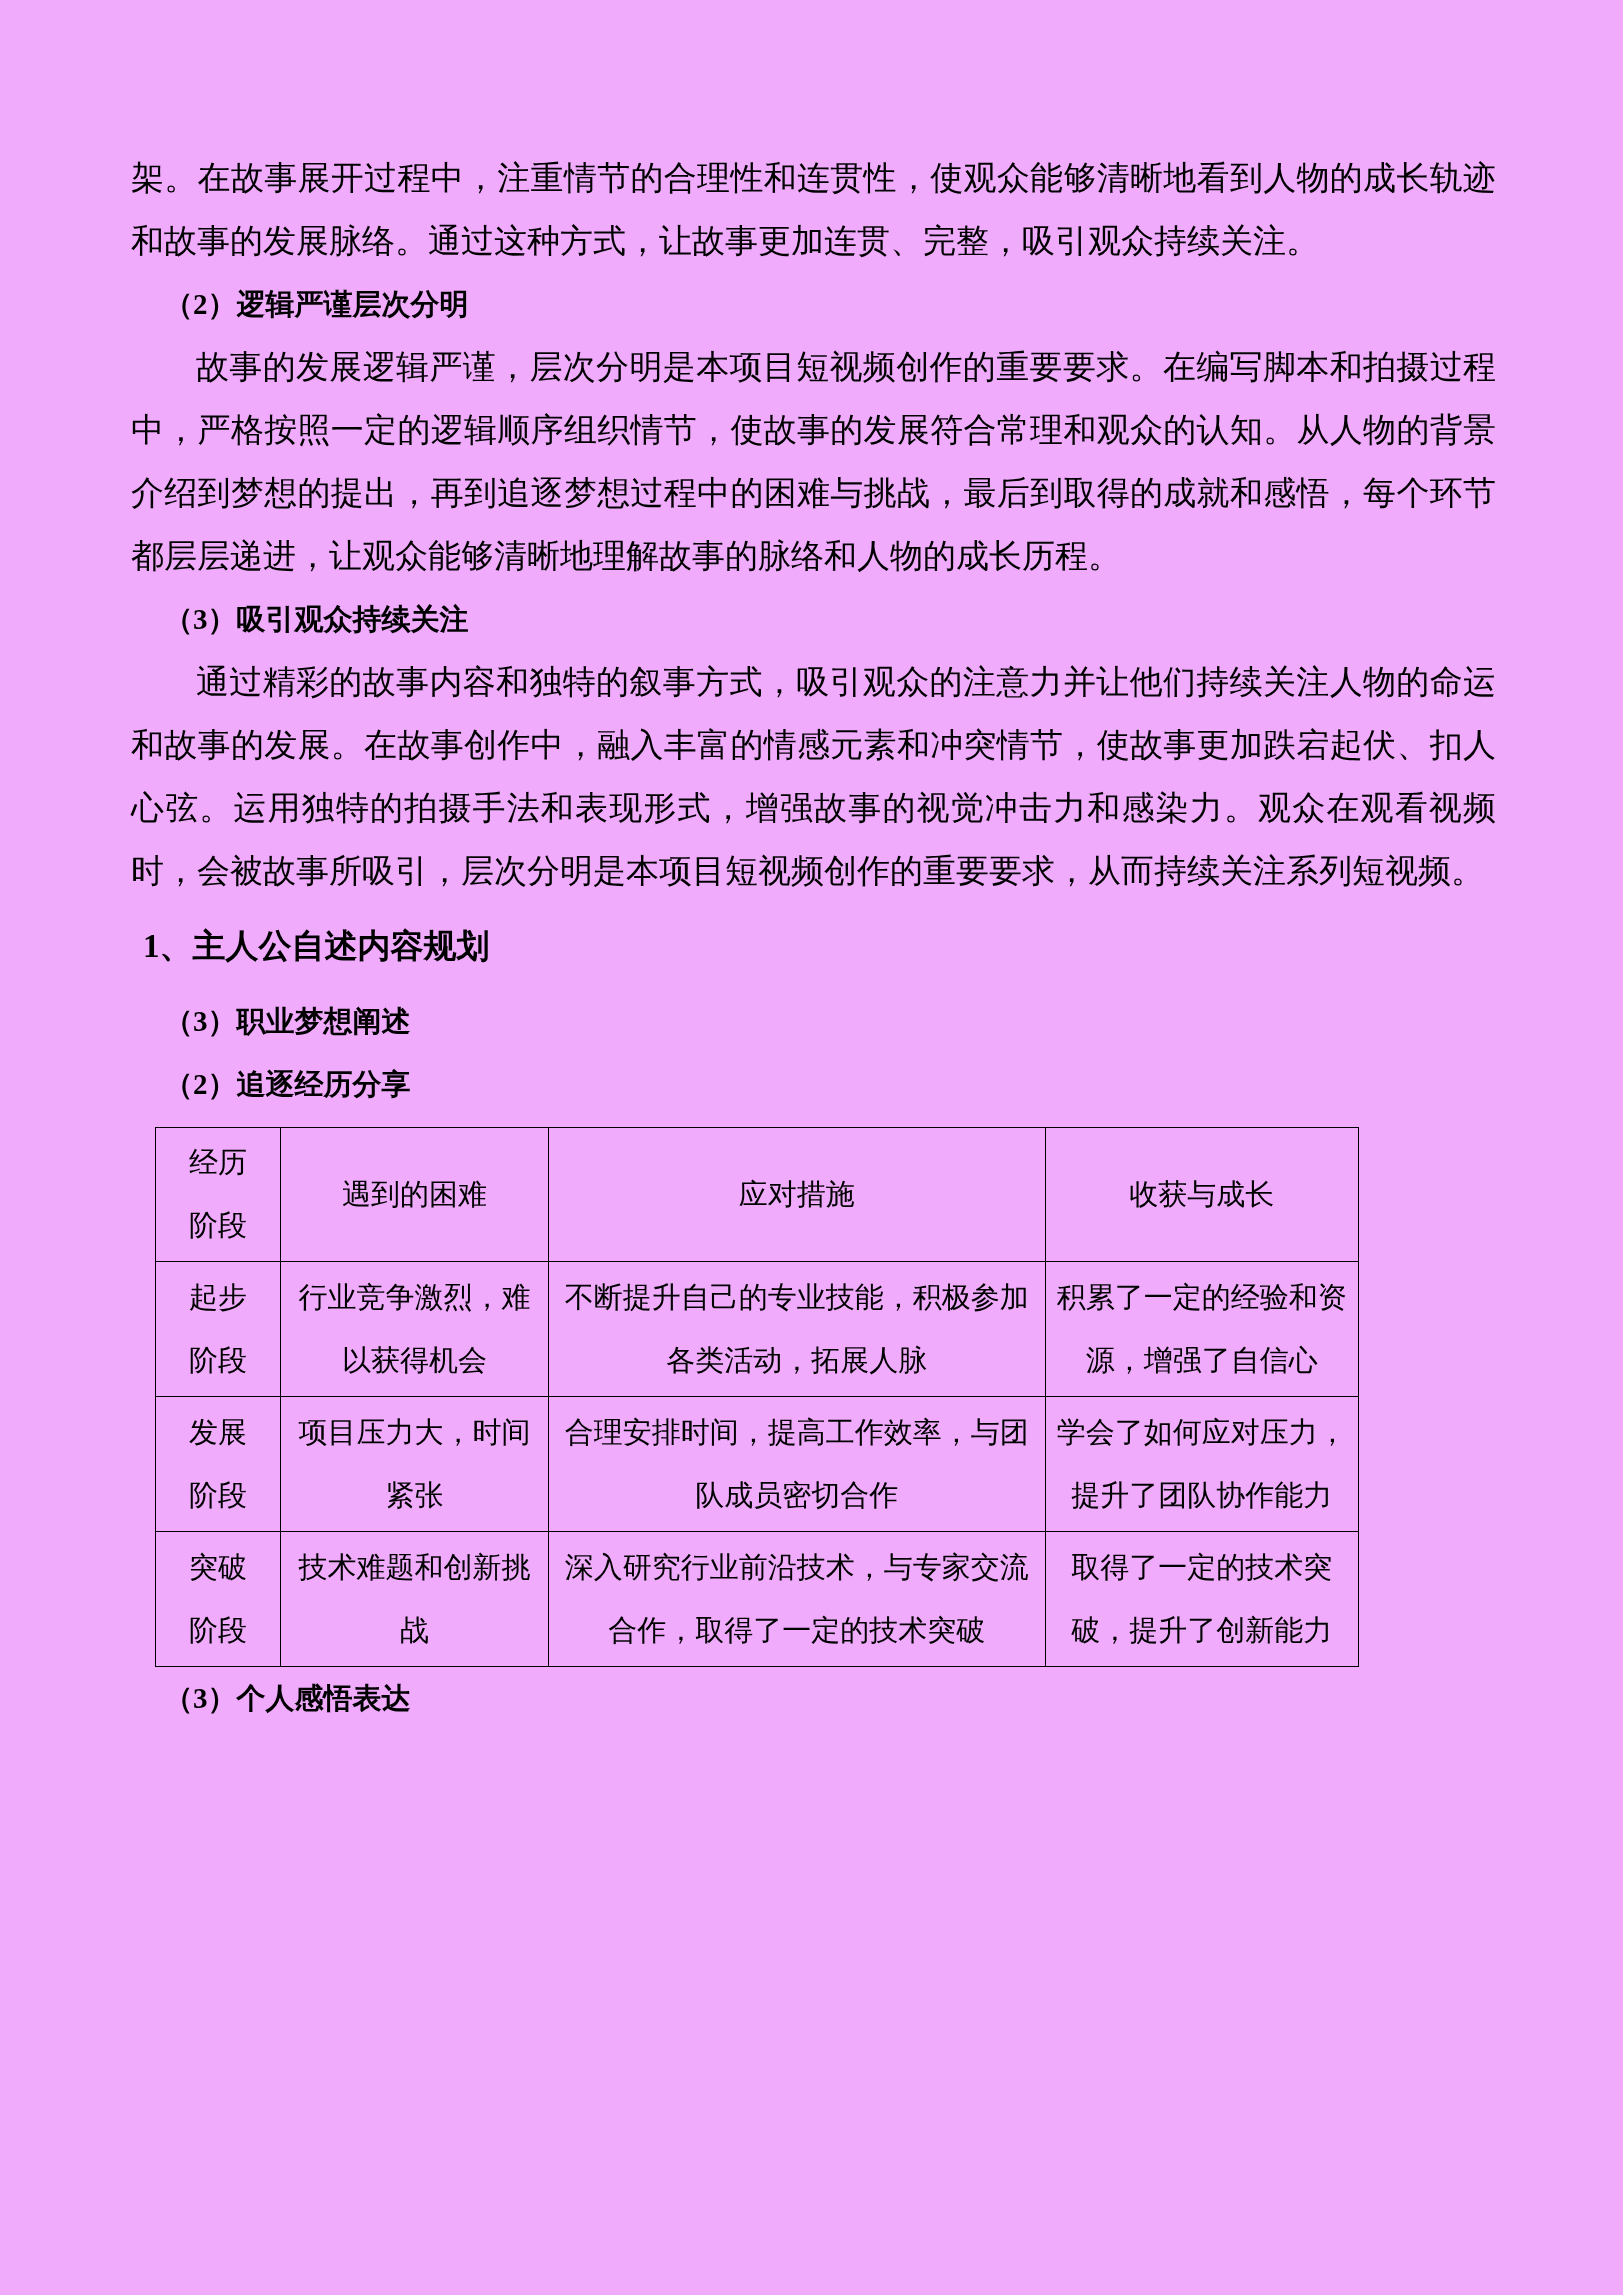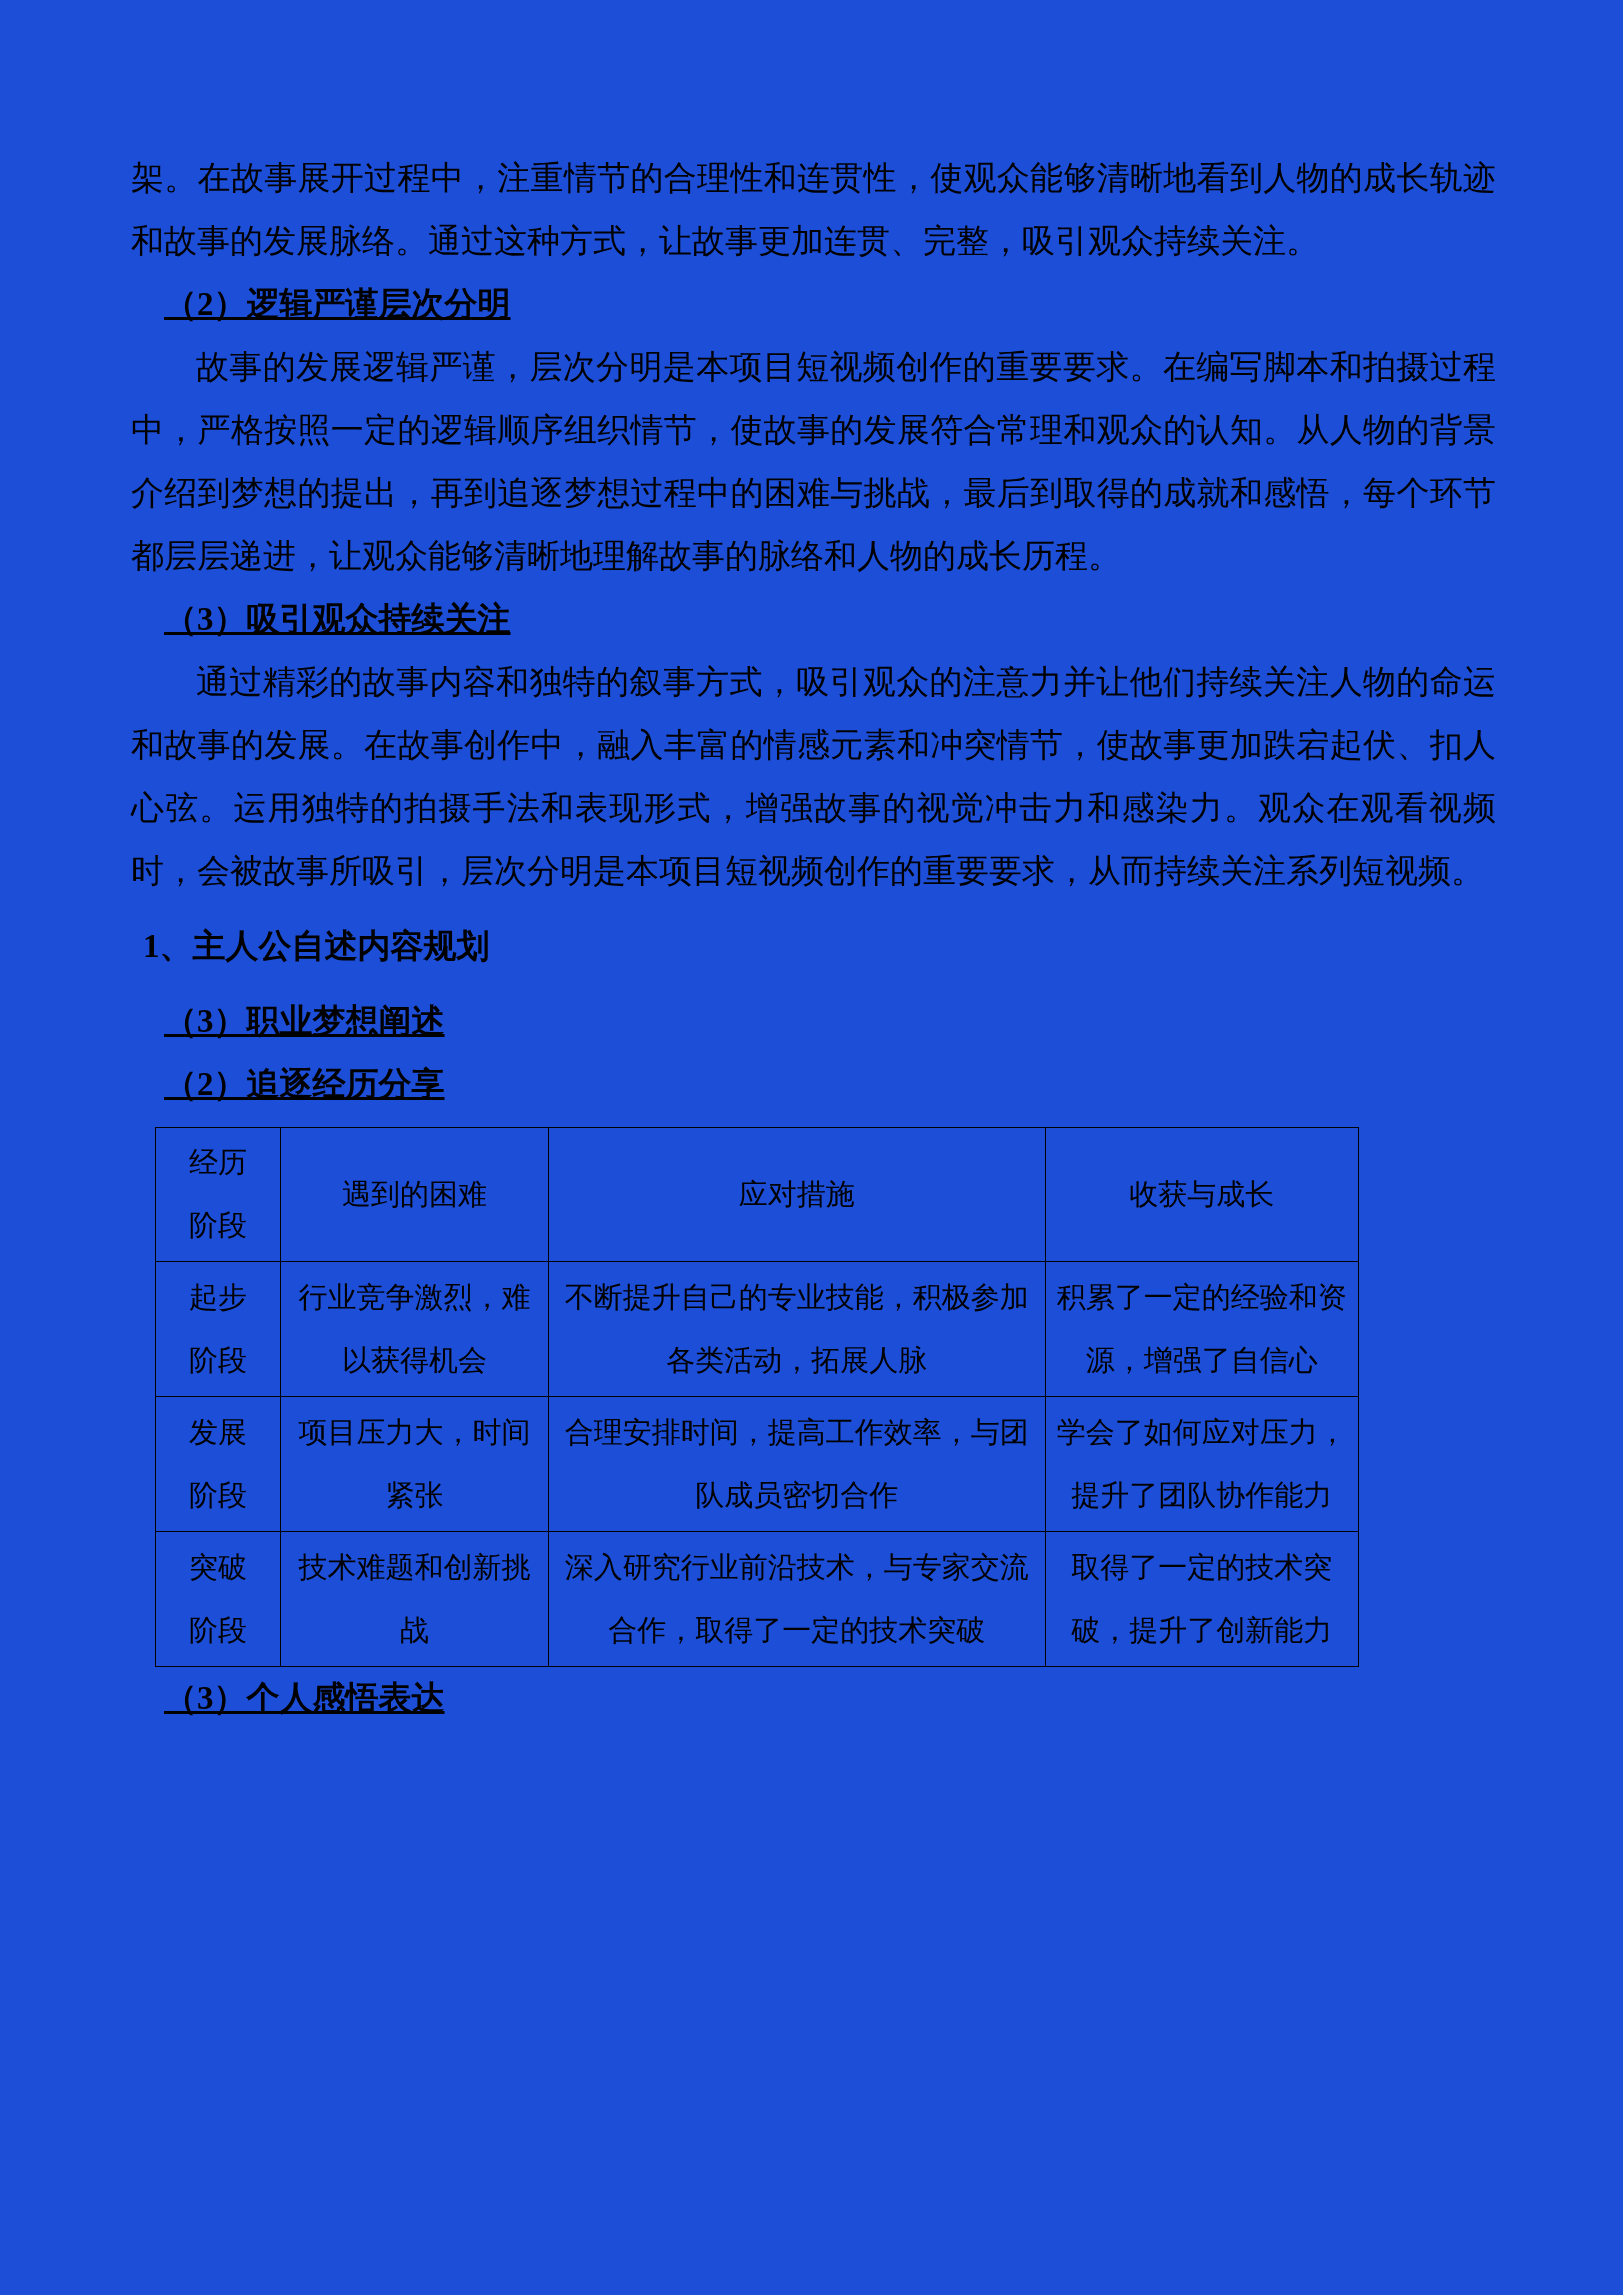--- a/index.html
+++ b/index.html
@@ -8,21 +8,21 @@
     background: #ffffff;
   }
   body {
     font-family: "Liberation Serif", "DejaVu Serif", serif;
     color: #000000;
   }
   .page {
     position: relative;
     width: 1623px;
     height: 2295px;
-    background: #1d4ed8;
+    background: #f0abfc;
     box-sizing: border-box;
     padding: 147px 128px 74px 131px;
     overflow: hidden;
   }
   .doc-body {
     width: 1365px;
   }
 
   
   p.body-para {
@@ -36,26 +36,25 @@
     letter-spacing: 0px;
     word-break: break-all;
   }
   p.body-para.no-indent {
     text-indent: 0;
   }
 
   
   h3.sub-head {
     margin: 0;
-    font-size: 33px;
+    font-size: 29px;
     line-height: 63px;
     font-weight: bold;
     text-indent: 33px;
     letter-spacing: 0px;
-    text-decoration: underline;
   }
   
   h3.num-head {
     margin: 12px;
     font-size: 33px;
     line-height: 63px;
     font-weight: bold;
     text-indent: 0px;
     letter-spacing: 0px;
   }

